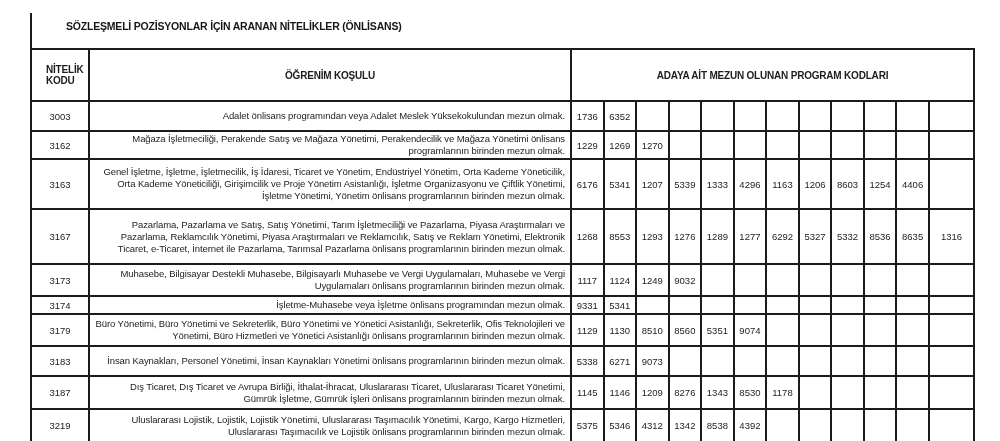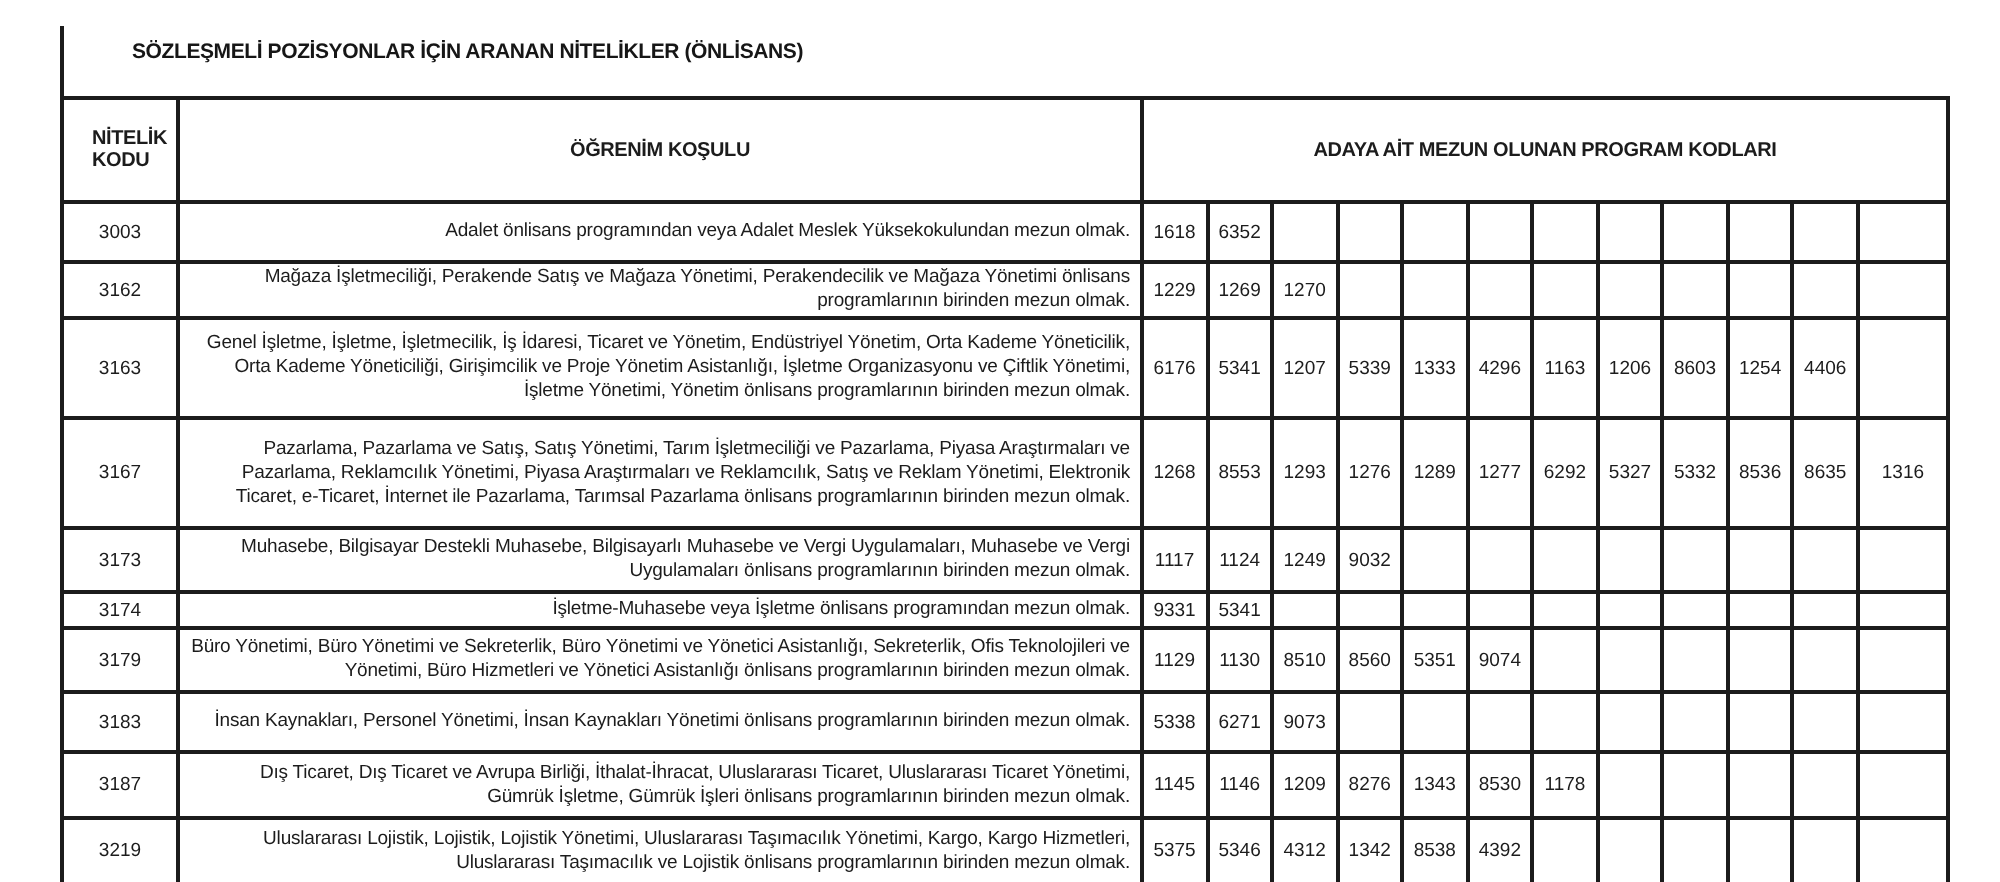--- a/index.html
+++ b/index.html
@@ -71,21 +71,21 @@
       <tr>
         <th class="h-code">NİTELİK KODU</th>
         <th class="h-req">ÖĞRENİM KOŞULU</th>
         <th class="h-prog" colspan="12">ADAYA AİT MEZUN OLUNAN PROGRAM KODLARI</th>
       </tr>
     </thead>
     <tbody>
         <tr>
           <td class="code-cell">3003</td>
           <td class="req-cell">Adalet önlisans programından veya Adalet Meslek Yüksekokulundan mezun olmak.</td>
-          <td class="pcode-cell">1618</td>
+          <td class="pcode-cell">1736</td>
           <td class="pcode-cell">6352</td>
           <td class="pcode-cell"></td>
           <td class="pcode-cell"></td>
           <td class="pcode-cell"></td>
           <td class="pcode-cell"></td>
           <td class="pcode-cell"></td>
           <td class="pcode-cell"></td>
           <td class="pcode-cell"></td>
           <td class="pcode-cell"></td>
           <td class="pcode-cell"></td>

